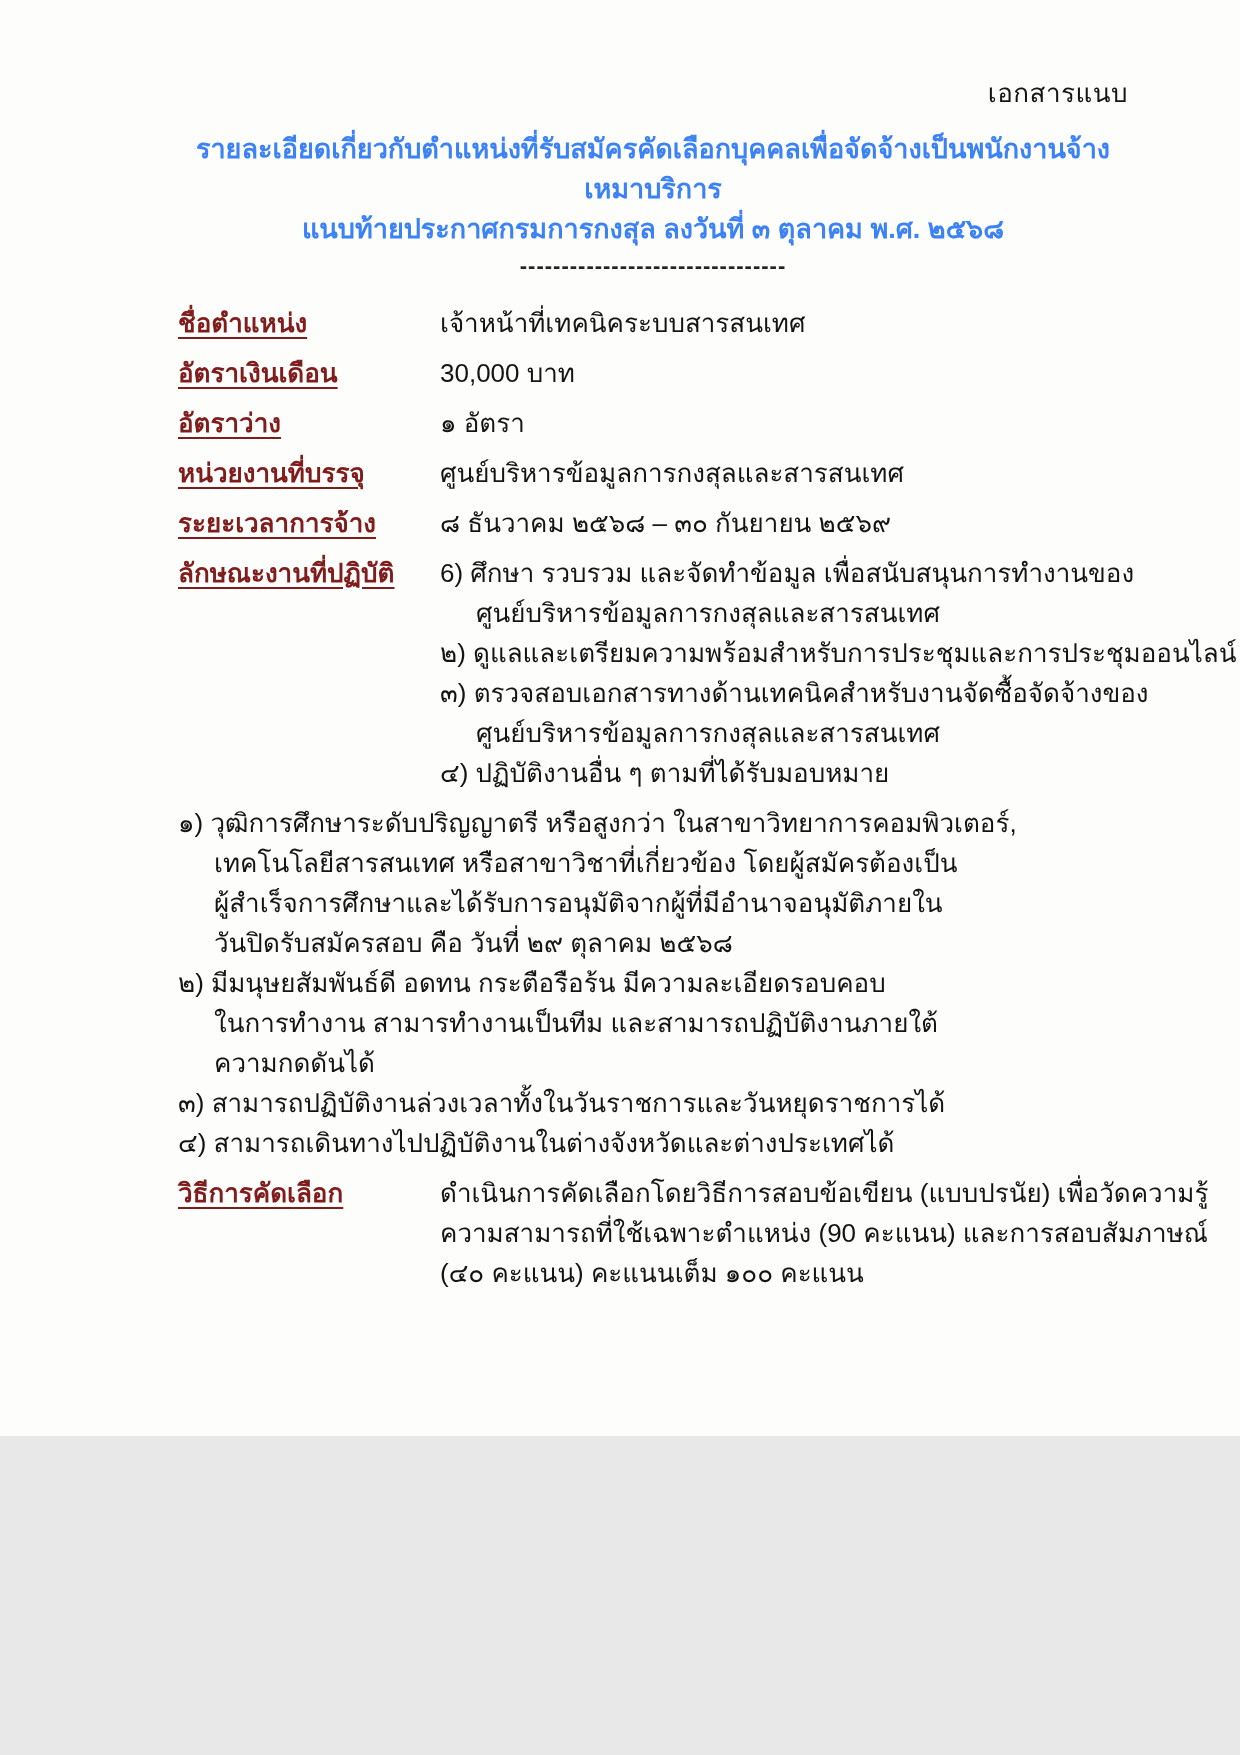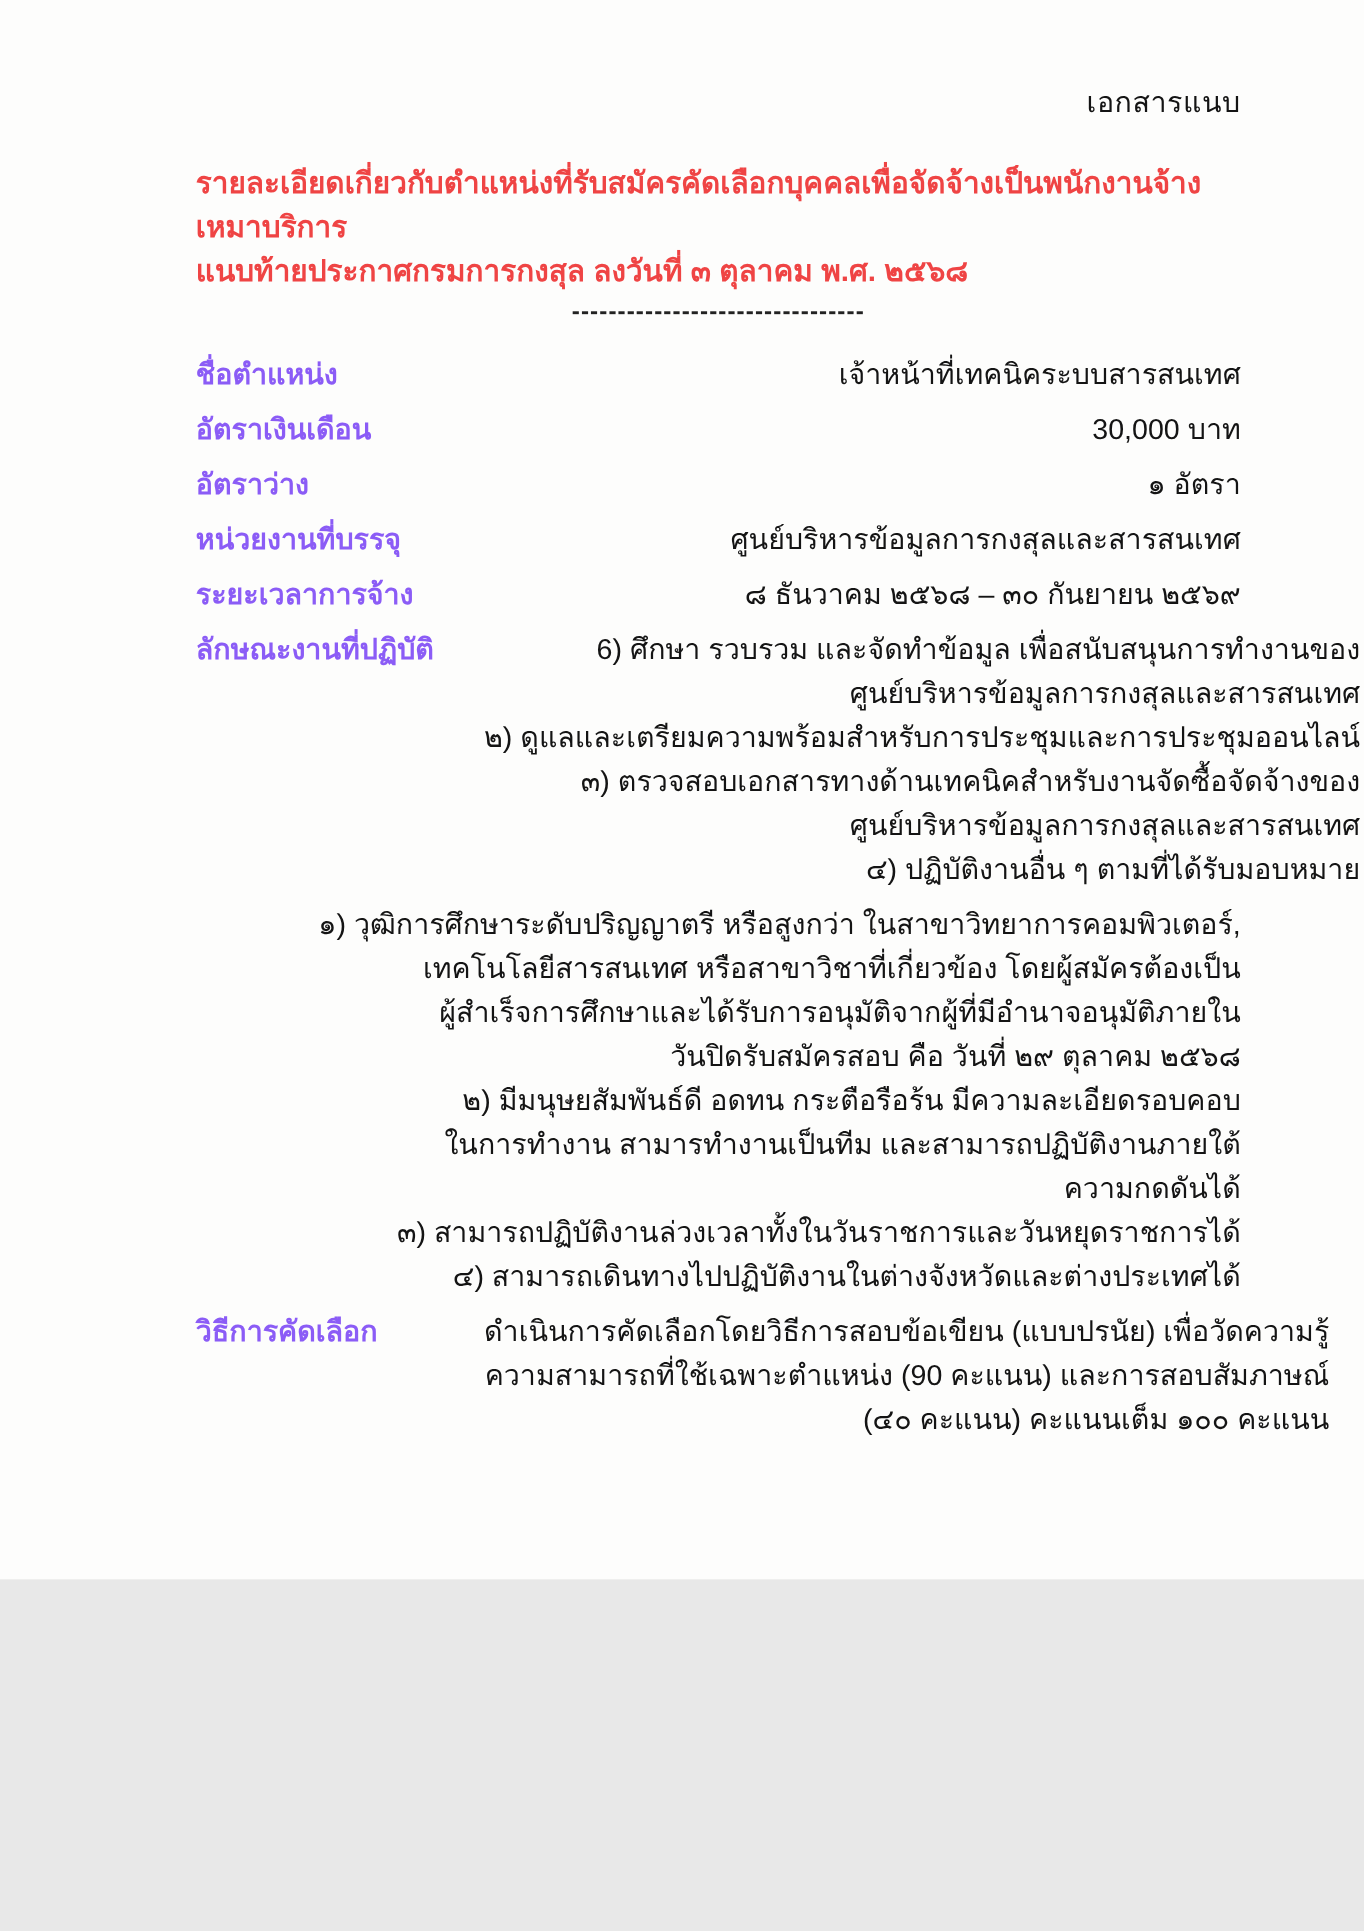--- a/index.html
+++ b/index.html
@@ -20,26 +20,26 @@
   }
   .content {
     padding: 76px 112px 0 178px;
   }
   .corner-note {
     text-align: right;
     line-height: 34px;
     letter-spacing: 0.5px;
   }
   .title-block {
-    margin-top: 36px;
-    text-align: left;
+    margin-top: 19px;
+    text-align: center;
     font-weight: 700;
     font-size: 27px;
     line-height: 39px;
-    color: #ef4444;
+    color: #3b82f6;
   }
   .separator {
     text-align: center;
     font-weight: 700;
     font-size: 22px;
     line-height: 26px;
     letter-spacing: 1px;
     margin-top: 4px;
     color: #222;
   }
@@ -48,28 +48,28 @@
   }
   .field-row {
     display: flex;
     align-items: flex-start;
     margin-bottom: 10px;
   }
   .field-label {
     width: 262px;
     min-width: 262px;
     font-weight: 700;
+    text-decoration: underline;
     text-underline-offset: 5px;
     line-height: 40px;
-    color: #8b5cf6;
+    color: #7f1d1d;
   }
   .field-value {
     flex: 1;
     line-height: 40px;
-    text-align: right;
   }
   .line {
     line-height: 40px;
     white-space: nowrap;
   }
   .cont {
     padding-left: 36px;
   }
 </style>
 </head>

